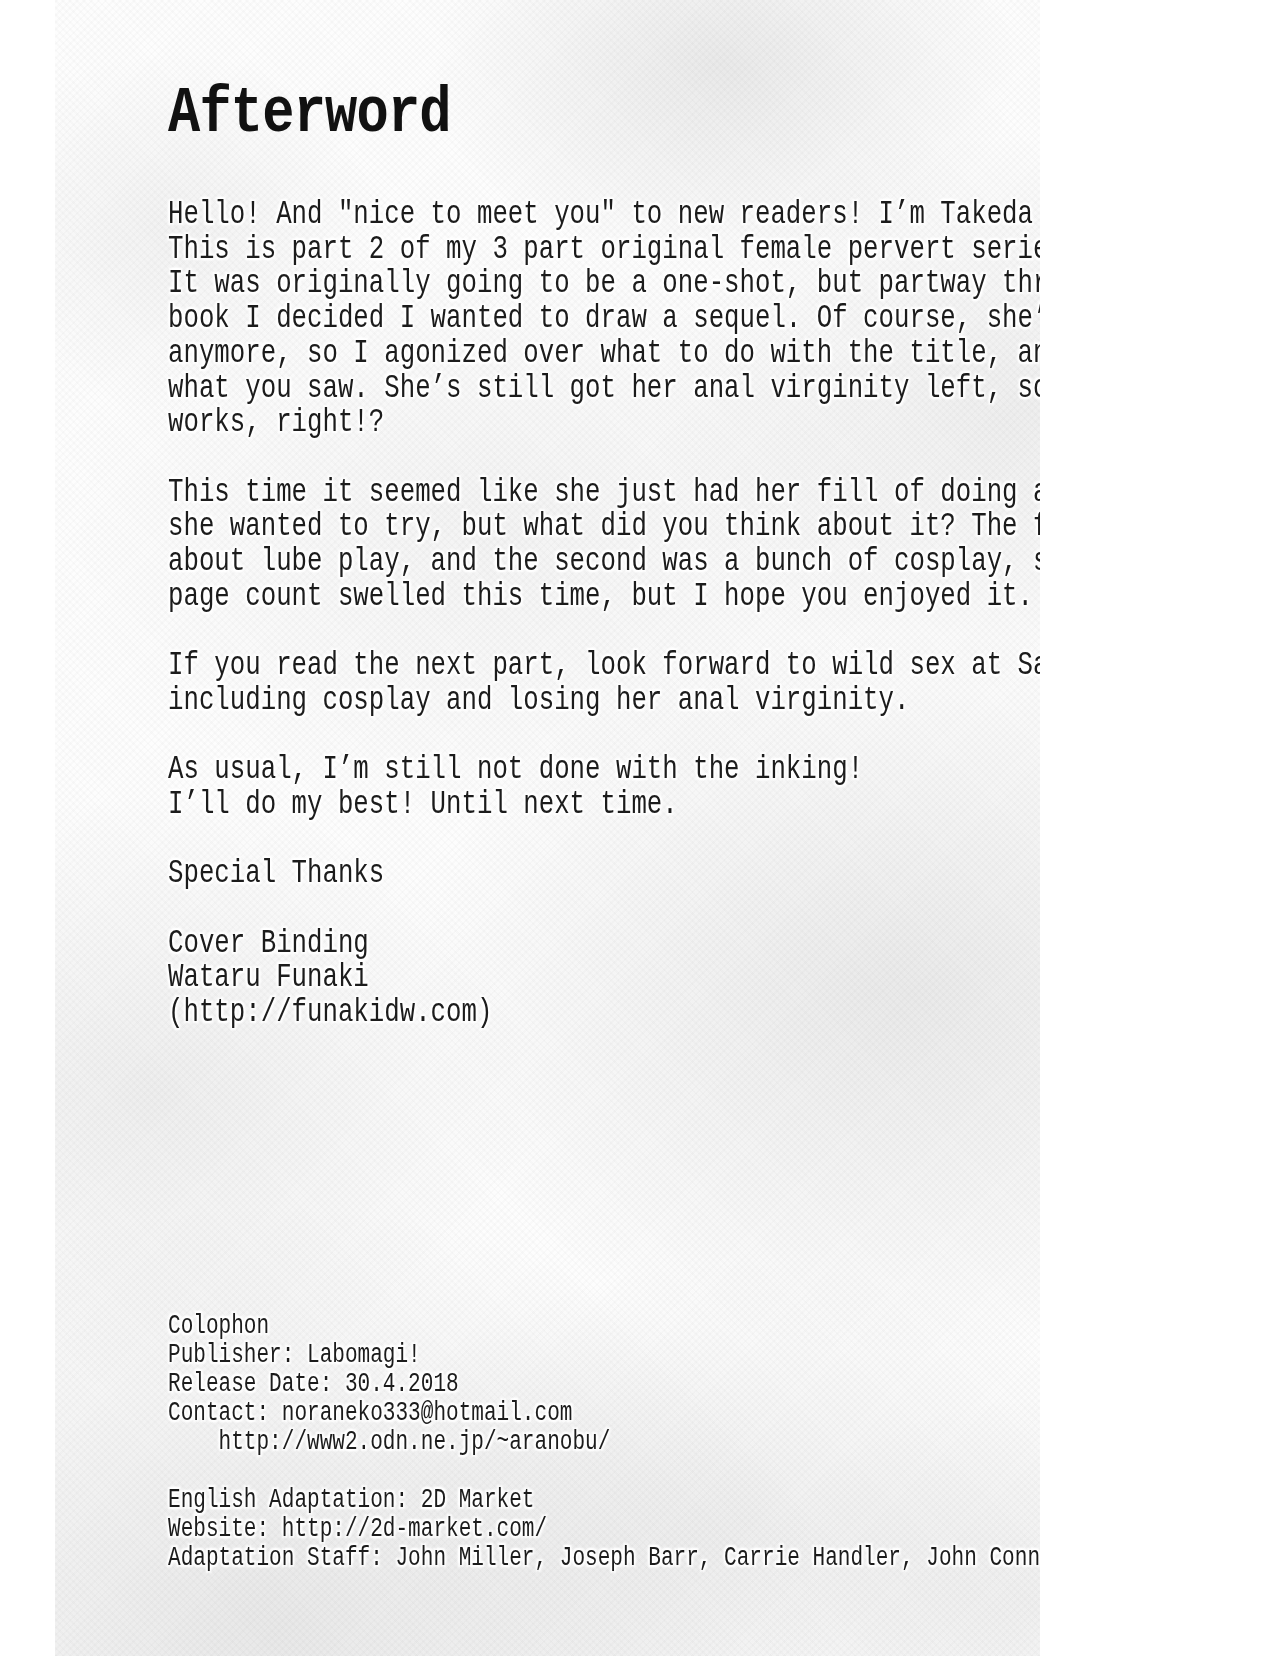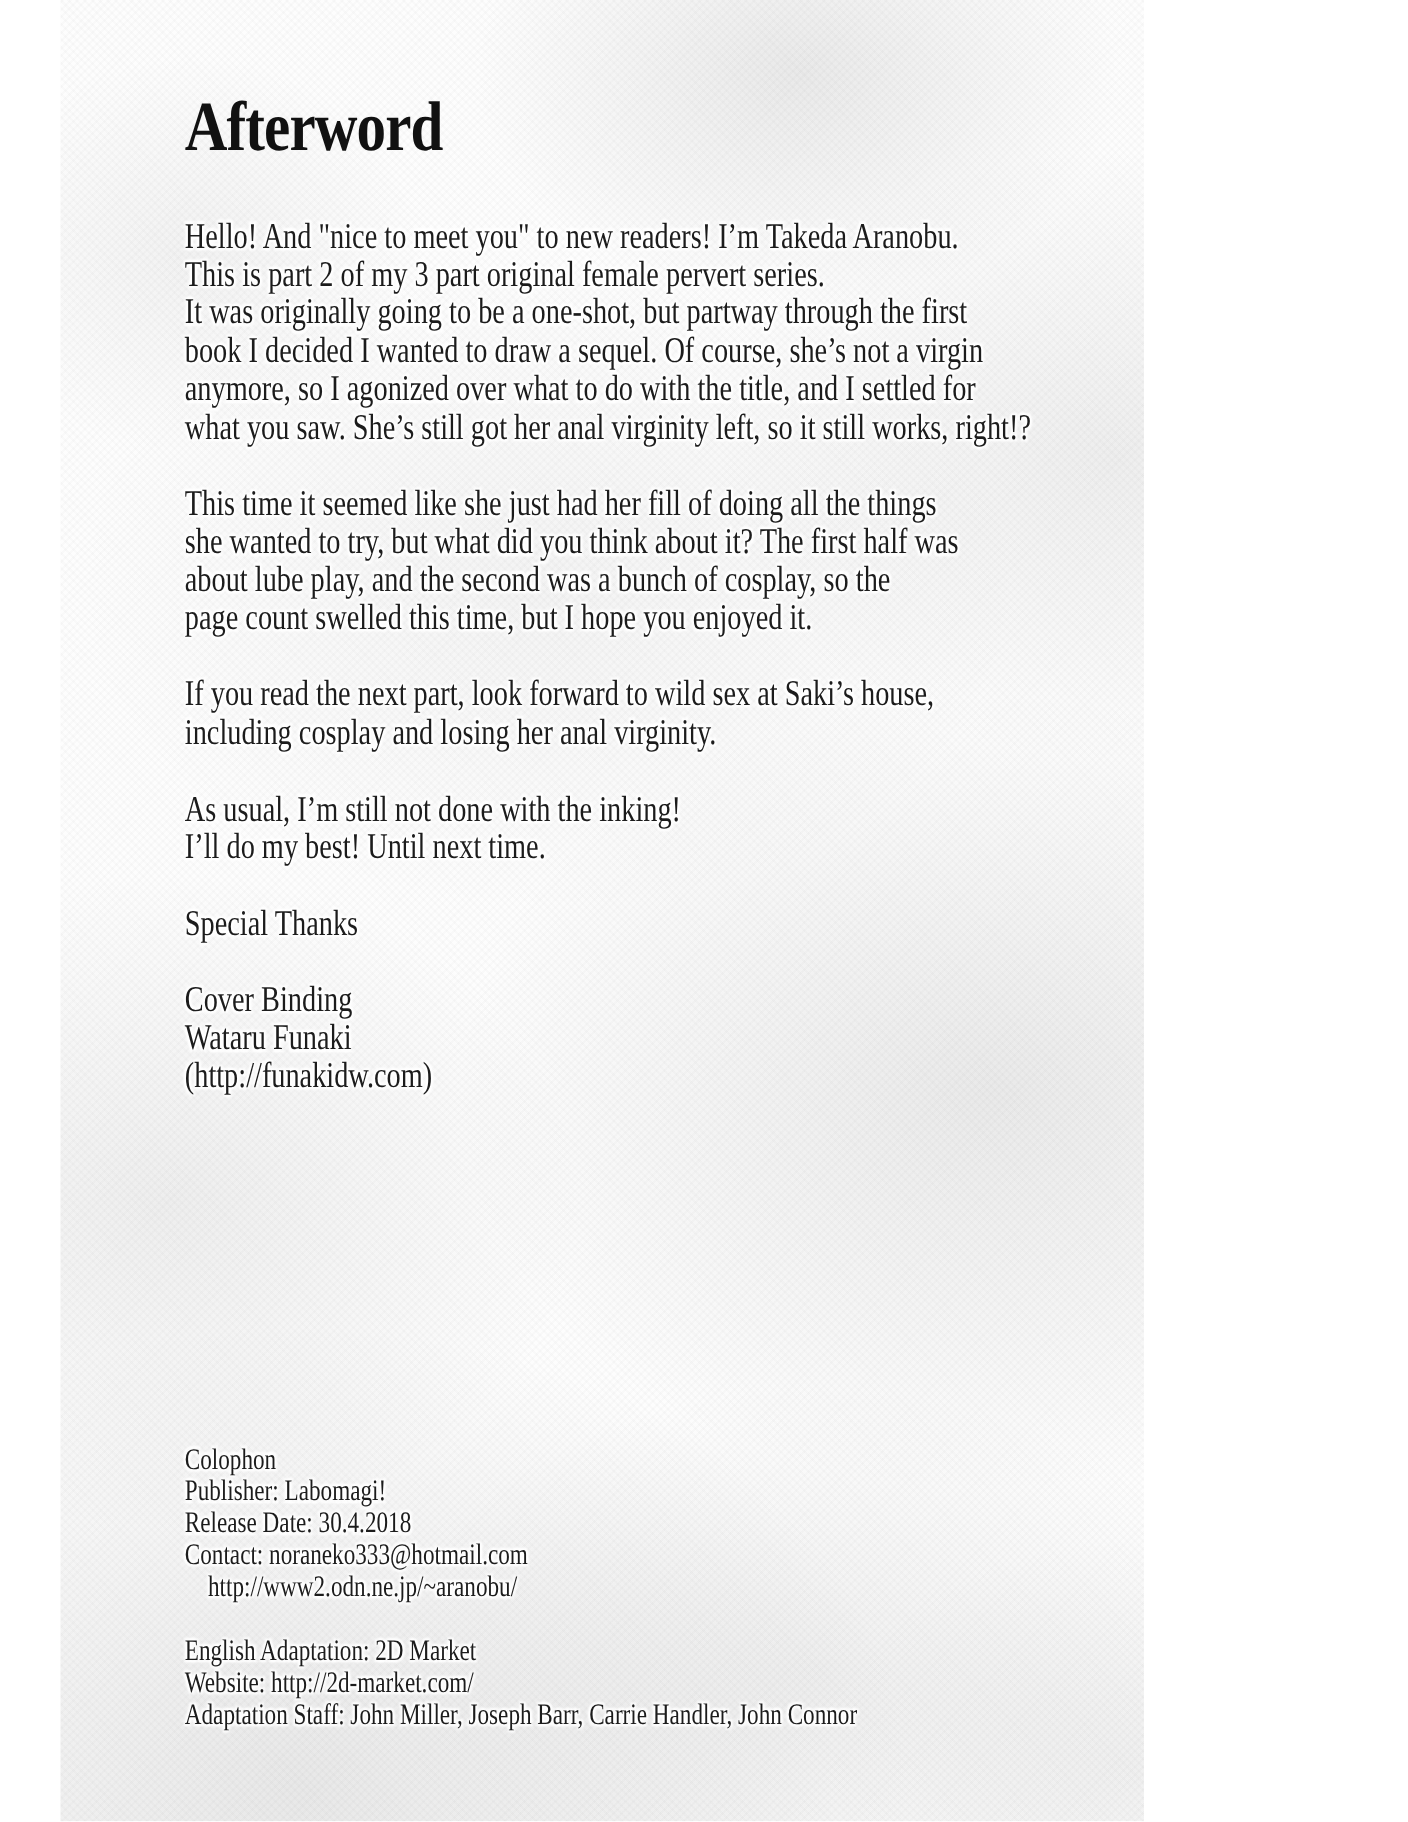--- a/index.html
+++ b/index.html
@@ -6,21 +6,21 @@
     margin: 0;
     padding: 0;
     background: #ffffff;
   }
   .page {
     position: relative;
     width: 1040px;
     height: 1656px;
     background: #ffffff;
     overflow: hidden;
-    font-family: Liberation Serif, serif;
+    font-family: Liberation Mono, monospace;
   }
   
   .texture {
     position: absolute;
     top: 0; right: 0; bottom: 0; left: 55px;
     background:
       repeating-linear-gradient(45deg,  rgba(0,0,0,0.014) 0 2px, rgba(0,0,0,0) 2px 5px),
       repeating-linear-gradient(-45deg, rgba(0,0,0,0.014) 0 2px, rgba(0,0,0,0) 2px 5px),
       radial-gradient(420px 300px at 68% 4%,  rgba(60,60,60,0.10), rgba(60,60,60,0) 70%),
       radial-gradient(300px 260px at 12% 14%, rgba(60,60,60,0.06), rgba(60,60,60,0) 70%),

